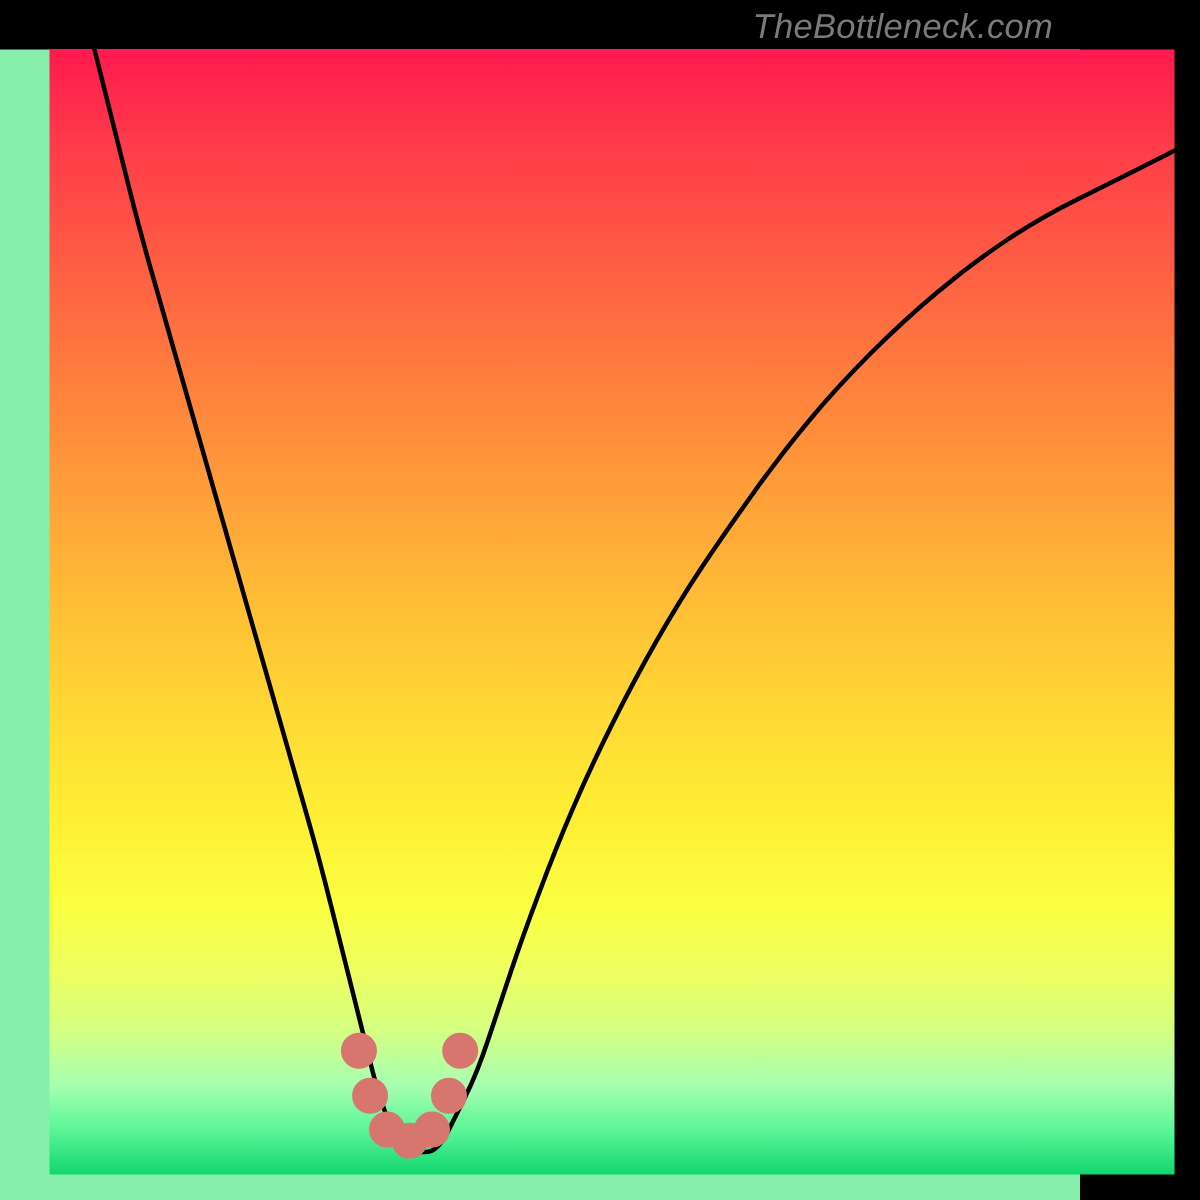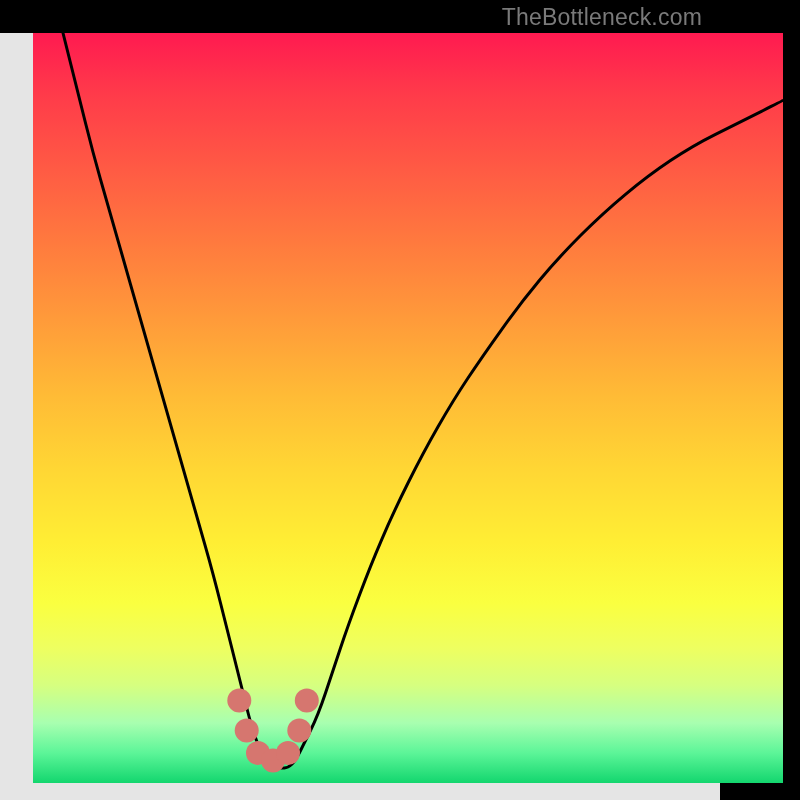--- a/index.html
+++ b/index.html
@@ -10,21 +10,22 @@
     background: #000;
     overflow: hidden;
     font-family: Arial, Helvetica, sans-serif;
   }
   .frame {
     position: absolute;
     left: 0;
     top: 0;
     width: 720px;
     height: 800px;
-    background: #e5e5e5;
+    background: #86efac;
+    font-style: italic;
   }
   .plot {
     position: absolute;
     left: 33px;
     top: 33px;
     width: 750px;
     height: 750px;
     background: linear-gradient(to bottom,
       #ff1a50 0%,
       #ff3a4a 8%,

